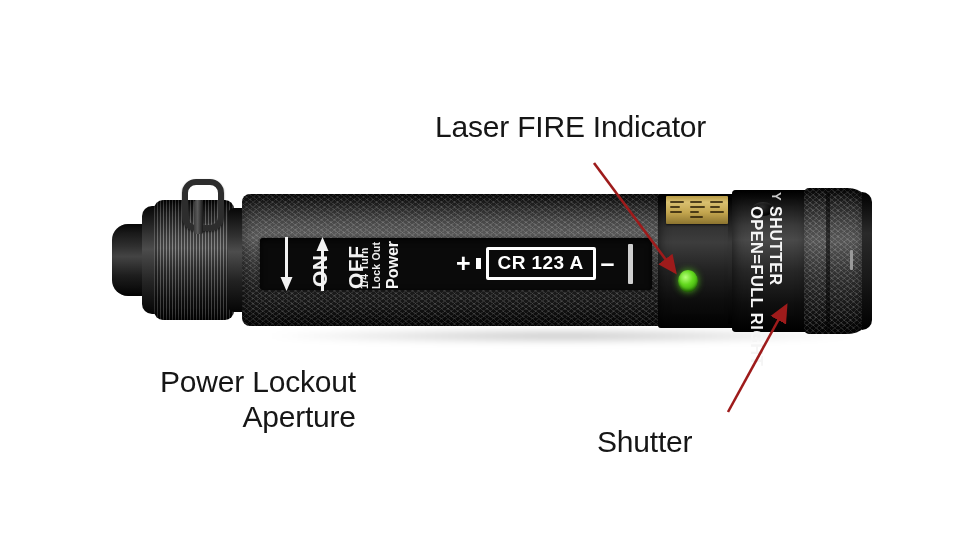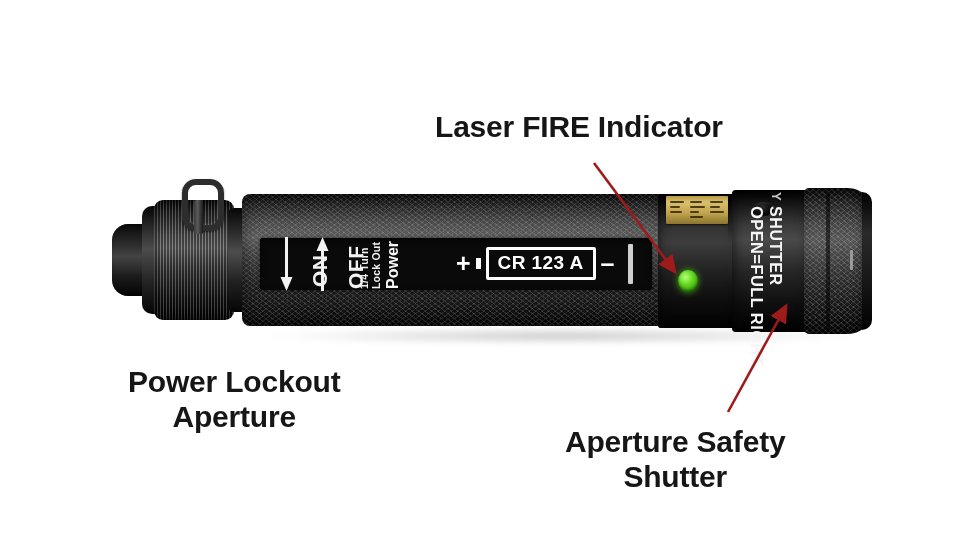--- a/index.html
+++ b/index.html
@@ -8,31 +8,31 @@
     background:#ffffff;
     font-family:"Liberation Sans", sans-serif;
     overflow:hidden;
     position:relative;
   }
   #stage{position:absolute;left:0;top:0;width:978px;height:550px;}
 
   
   .callout{
     position:absolute;
-    font-weight:bold;
+    font-weight:normal;
     color:#161616;
-    text-align:center;
+    text-align:right;
     line-height:1.16;
     letter-spacing:-0.2px;
     white-space:nowrap;
   }
   #callout-fire{left:435px;top:110px;font-size:30px;}
   #callout-power{left:128px;top:365px;font-size:30px;}
   #callout-shutter{left:565px;top:425px;font-size:30px;}
-  .callout .l2{display:block;}
+  .callout .l2{display:block;margin-left:32px;}
 
   
   #arrows{position:absolute;left:0;top:0;width:978px;height:550px;pointer-events:none;}
 
   
   #device{position:absolute;left:110px;top:178px;width:760px;height:170px;}
 
   
   .knurl{
     background-color:#2a2a2a;
@@ -320,17 +320,16 @@
   <div class="callout" id="callout-fire">
     <span>Laser FIRE Indicator</span>
   </div>
 
   <div class="callout" id="callout-power">
     <span class="l2">Power Lockout</span>
     <span class="l2">Aperture</span>
   </div>
 
   <div class="callout" id="callout-shutter">
-    <span class="l2">Aperture Safety</span>
     <span class="l2">Shutter</span>
   </div>
 
 </div>
 
 </body></html>

